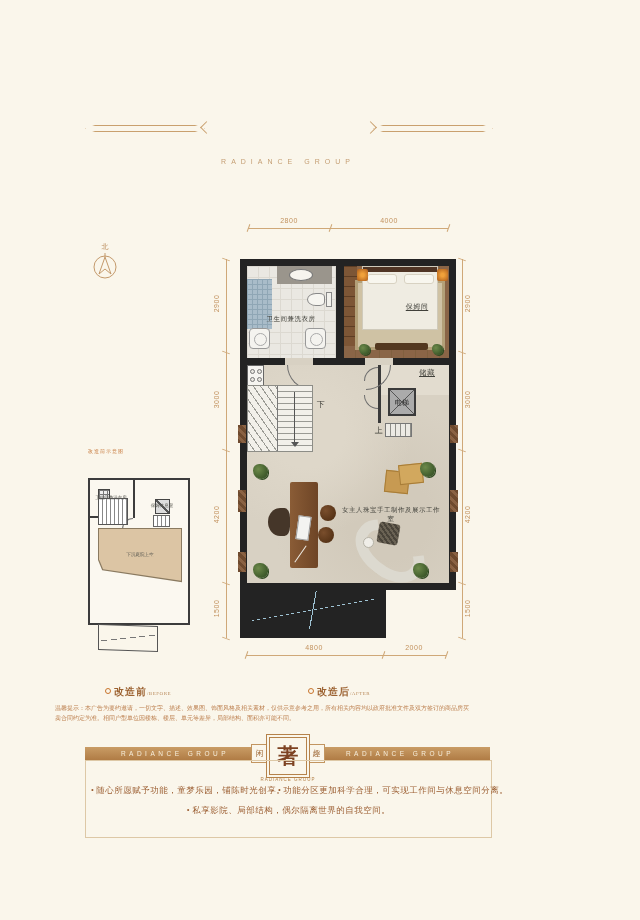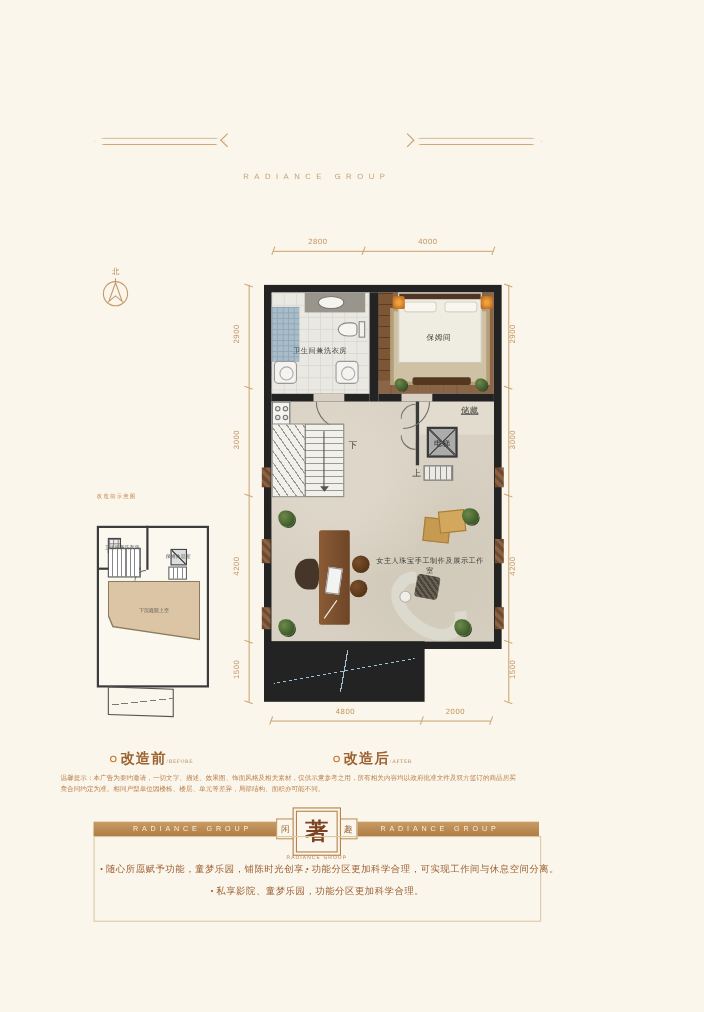--- a/index.html
+++ b/index.html
@@ -112,21 +112,21 @@
   .b-void{left:11px;top:81px;width:82px;height:55px;background:#dcc5a4;
      clip-path:polygon(0 0,100% 0,100% 94%,5% 73%,0 55%);}
   .b-window{left:10px;top:177px;width:60px;height:26px;border:1px solid #555;background:transparent;
      transform:skewY(2deg);
      background-image:linear-gradient(172deg,transparent 49%,#777 49%,#777 51%,transparent 51%);}
 
   
   .ba-caption{position:absolute;width:110px;text-align:center;white-space:nowrap;}
   .ba-dot{display:inline-block;width:4px;height:4px;border:1.5px solid #c8742c;border-radius:50%;
           vertical-align:1px;margin-right:3px;}
-  .ba-zh{font-size:13px;font-weight:bold;color:#9c6231;letter-spacing:1px;}
+  .ba-zh{font-size:10px;font-weight:bold;color:#9c6231;letter-spacing:1px;}
   .ba-en{font-size:5px;color:#b98a5a;letter-spacing:.5px;}
   .disclaimer{position:absolute;left:55px;top:703px;width:436px;font-family:"Liberation Sans",sans-serif;
           font-size:6px;line-height:10px;color:#bd8050;letter-spacing:0;}
 
   
   .bar{position:absolute;left:85px;top:747px;width:405px;height:13px;
        background:linear-gradient(180deg,#c99c65,#b07c45);}
   .bar-text{position:absolute;font-family:"Liberation Sans",sans-serif;font-size:6.5px;
        letter-spacing:3.5px;color:#f7eedb;text-align:center;top:750px;width:160px;}
   .seal-side{position:absolute;width:15px;height:17px;top:744px;background:#FAF6EB;border:1px solid #c29560;
@@ -183,21 +183,21 @@
       <div class="bed">
         <div class="headboard"></div>
         <div class="pillow" style="left:4px;"></div>
         <div class="pillow" style="left:41px;"></div>
       </div>
       <div class="nstand" style="left:13px;top:3px;"></div>
       <div class="nstand" style="left:93px;top:3px;"></div>
       <div class="bench"></div>
       <div class="plant" style="left:15px;top:78px;width:11px;height:11px;"></div>
       <div class="plant" style="left:88px;top:78px;width:11px;height:11px;"></div>
-      <div class="room-label" style="left:30px;top:36px;width:50px;">保姆间</div>
+      <div class="room-label" style="left:48px;top:36px;width:50px;text-decoration:underline;">保姆间</div>
     </div>
 
     <div class="wall" style="left:89px;top:0;width:8px;height:99px;"></div>
     <div class="wall" style="left:0;top:92px;width:89px;height:7px;"></div>
     <div class="gap" style="left:38px;top:92px;width:28px;height:7px;"></div>
     <div class="wall" style="left:97px;top:92px;width:105px;height:7px;"></div>
     <div class="gap" style="left:118px;top:92px;width:28px;height:7px;"></div>
     <div class="wall" style="left:131px;top:99px;width:3px;height:58px;background:#3a3a3a;"></div>
 
     <div class="door" style="left:40px;top:99px;width:25px;height:25px;border-left-width:1px;border-bottom-width:1px;border-radius:0 0 0 100%;"></div>
@@ -331,17 +331,17 @@
   <div class="seal-caption">RADIANCE GROUP</div>
 
   <div class="features">
     <div class="feat" style="left:5px;top:24px;">
       <span class="bullet">•</span><span>随心所愿赋予功能，童梦乐园，铺陈时光创享。</span>
     </div>
     <div class="feat" style="left:192px;top:24px;">
       <span class="bullet">•</span><span>功能分区更加科学合理，可实现工作间与休息空间分离。</span>
     </div>
     <div class="feat" style="left:0;top:44px;width:405px;text-align:center;">
-      <span class="bullet">•</span><span>私享影院、童梦乐园，功能分区更加科学合理。</span>
+      <span class="bullet">•</span><span>私享影院、局部结构，偶尔隔离世界的自我空间。</span>
     </div>
   </div>
 
 </div>
 
 </body></html>

